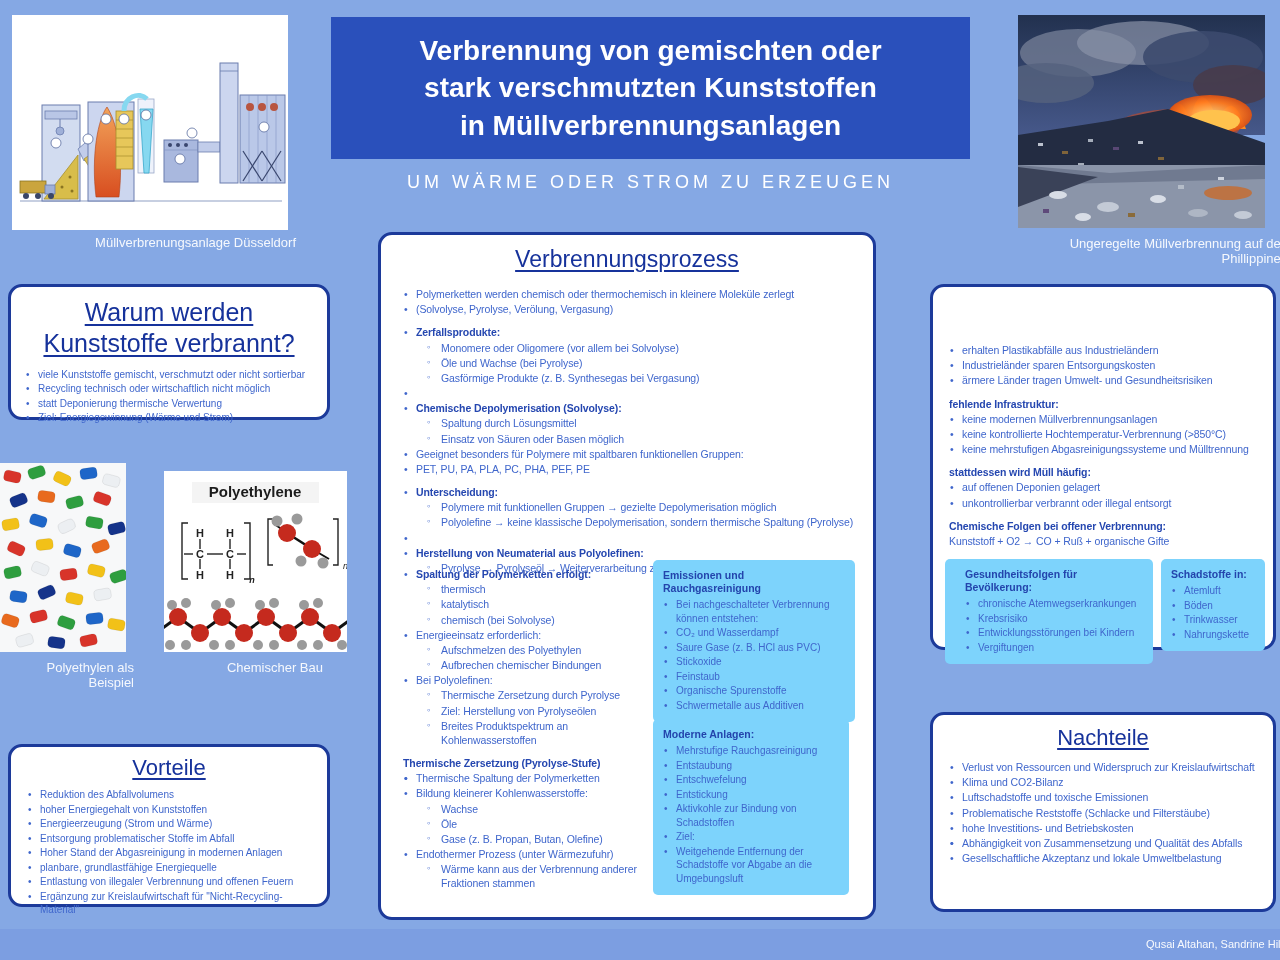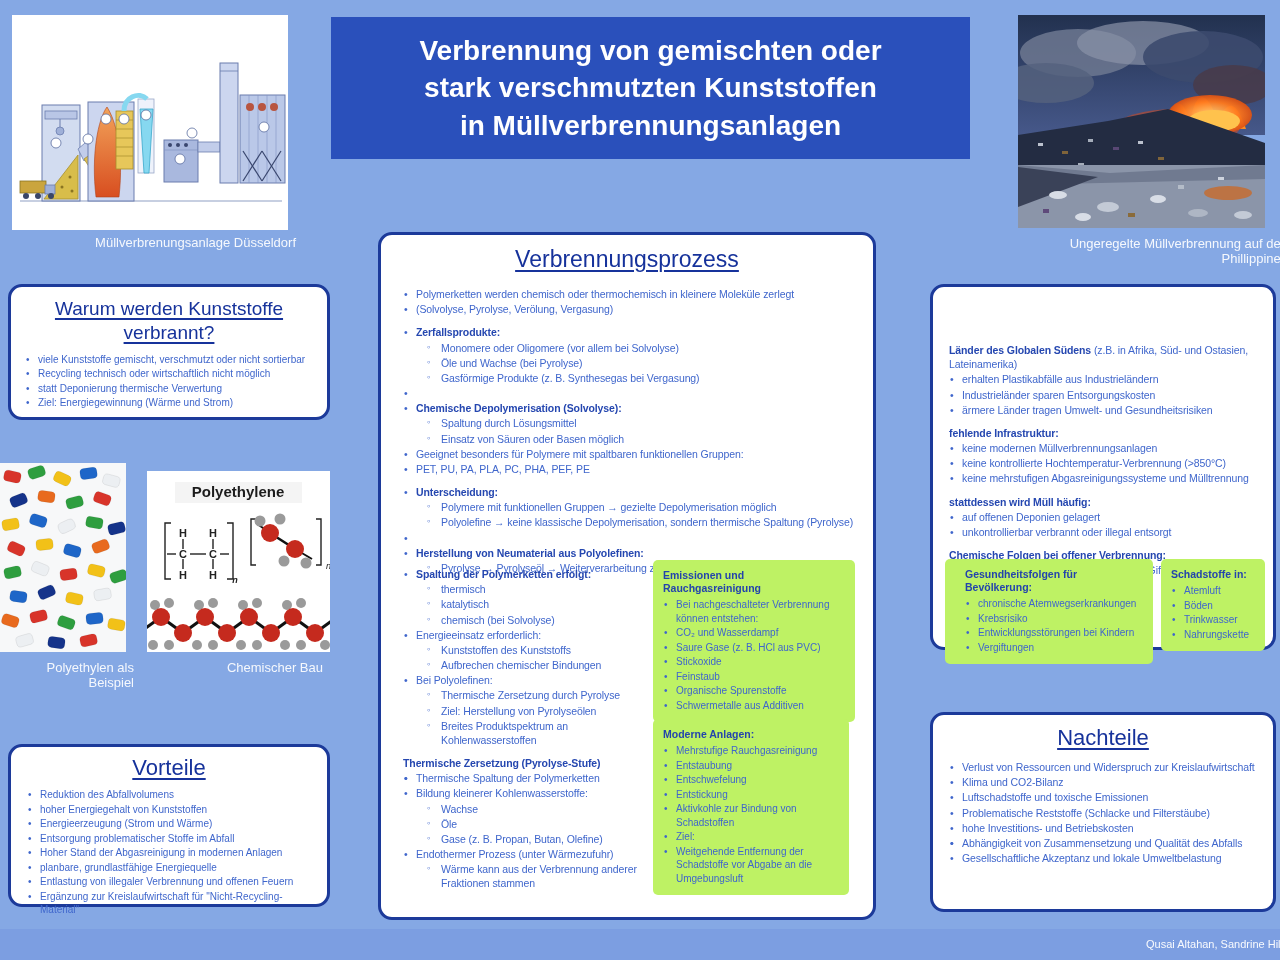--- a/index.html
+++ b/index.html
@@ -9,51 +9,51 @@
   
   .title-banner{left:331px;top:17px;width:639px;height:142px;background:#2a50bb;
     color:#ffffff;display:flex;flex-direction:column;justify-content:center;
     text-align:center;font-weight:700;font-size:28px;line-height:1.33;}
   .subtitle{left:331px;top:172px;width:639px;text-align:center;color:#ffffff;
     font-size:18px;letter-spacing:4px;font-weight:400;}
   
   .box{background:#ffffff;border:3px solid #1c3a9a;border-radius:14px;box-sizing:border-box;}
   .box h2{margin:0;text-align:center;color:#16329b;font-weight:400;
     text-decoration:underline;text-decoration-thickness:2px;text-underline-offset:3px;}
-  .h2-sm{font-size:19px;line-height:1.25;}
+  .h2-sm{font-size:25px;line-height:1.25;}
   .h2-md{font-size:22px;}
   .h2-lg{font-size:23px;}
   
   .list{color:#3f66cc;}
   .li{position:relative;padding-left:13px;line-height:1.35;margin-bottom:1px;}
   .li .mk{position:absolute;left:1px;top:0;}
   .li.lv1{padding-left:38px;}
   .li.lv1 .mk{left:24px;font-size:90%;}
   .li.b .tx{font-weight:700;color:#2547b0;}
   .li .pre{font-weight:700;color:#2547b0;}
   .li.h{padding-left:0;}
   .li.gap{margin-top:9px;}
   .tx:empty::after{content:"\00a0";}
   
-  .subbox{background:#bef264;border-radius:5px;padding:9px 10px;box-sizing:border-box;}
+  .subbox{background:#7dd3fc;border-radius:5px;padding:9px 10px;box-sizing:border-box;}
   .subbox .bt{font-weight:700;color:#2344ac;font-size:10.5px;margin-bottom:3px;line-height:1.25;}
   .subbox .list{font-size:10px;}
   
   .caption{color:rgba(255,255,255,0.92);font-size:13px;text-align:right;margin-left:8px;}
   .credits{color:rgba(255,255,255,0.95);font-size:11px;white-space:nowrap;}
   
   #plant-img{left:12px;top:15px;width:276px;height:215px;}
   #plant-cap{left:12px;top:235px;width:276px;}
   #landfill-img{left:1018px;top:15px;width:247px;height:213px;}
   #landfill-cap{left:1000px;top:236px;width:280px;}
   #why-box{left:8px;top:284px;width:322px;height:136px;padding:10px 14px;}
   #why-box .list{font-size:10px;margin-top:8px;}
   #pellets-img{left:0px;top:463px;width:126px;height:189px;}
   #pellets-cap{left:0px;top:660px;width:126px;}
-  #structure-img{left:147px;top:471px;width:183px;height:181px;}
+  #structure-img{left:164px;top:471px;width:183px;height:181px;}
   #structure-cap{left:155px;top:660px;width:160px;}
   #vorteile-box{left:8px;top:744px;width:322px;height:163px;padding:8px 16px;}
   #vorteile-box .list{font-size:10px;margin-top:7px;}
   #process-box{left:378px;top:232px;width:498px;height:688px;}
   #process-title{left:0;top:11px;width:100%;}
   #process-intro{left:22px;top:52px;width:458px;font-size:10.5px;letter-spacing:-0.1px;}
   #process-left{left:22px;top:332px;width:246px;font-size:10.5px;letter-spacing:-0.1px;}
   #emissions-box{left:272px;top:325px;width:202px;}
   #modern-box{left:272px;top:484px;width:196px;}
   #world-box{left:930px;top:284px;width:346px;height:366px;}
@@ -161,20 +161,21 @@
       </g>
     </svg>
   </div>
   <div id="plant-cap" class="abs caption z1">Müllverbrenungsanlage Düsseldorf</div>
 
   <div class="abs title-banner z1">
     <div>Verbrennung von gemischten oder</div>
     <div>stark verschmutzten Kunststoffen</div>
     <div>in Müllverbrennungsanlagen</div>
   </div>
+  <div class="abs subtitle z1">UM WÄRME ODER STROM ZU ERZEUGEN</div>
 
   <div id="landfill-img" class="abs z1">
     <svg width="247" height="213" viewBox="0 0 247 213">
       <rect width="247" height="120" fill="url(#sky)"></rect>
       <ellipse cx="60" cy="38" rx="58" ry="24" fill="#6d7890" opacity="0.85"></ellipse>
       <ellipse cx="125" cy="28" rx="66" ry="22" fill="#8a93a8" opacity="0.7"></ellipse>
       <ellipse cx="28" cy="68" rx="48" ry="20" fill="#55617e" opacity="0.85"></ellipse>
       <ellipse cx="185" cy="42" rx="60" ry="26" fill="#3c4a6e" opacity="0.9"></ellipse>
       <ellipse cx="215" cy="70" rx="40" ry="20" fill="#4a3a46" opacity="0.8"></ellipse>
       <ellipse cx="160" cy="112" rx="62" ry="18" fill="#d8481a" opacity="0.55"></ellipse>
@@ -389,21 +390,21 @@
         <div class="li"><span class="mk">•</span><span class="tx"></span></div>
         <div class="li b"><span class="mk">•</span><span class="tx">Herstellung von Neumaterial aus Polyolefinen:</span></div>
         <div class="li lv1"><span class="mk">◦</span><span class="tx">Pyrolyse → Pyrolyseöl → Weiterverarbeitung zu neuen Monomeren</span></div>
       </div>
     <div id="process-left" class="abs list">
         <div class="li b"><span class="mk">•</span><span class="tx">Spaltung der Polymerketten erfolgt:</span></div>
         <div class="li lv1"><span class="mk">◦</span><span class="tx">thermisch</span></div>
         <div class="li lv1"><span class="mk">◦</span><span class="tx">katalytisch</span></div>
         <div class="li lv1"><span class="mk">◦</span><span class="tx">chemisch (bei Solvolyse)</span></div>
         <div class="li"><span class="mk">•</span><span class="tx">Energieeinsatz erforderlich:</span></div>
-        <div class="li lv1"><span class="mk">◦</span><span class="tx">Kunststoffen des Kunststoffs</span></div>
+        <div class="li lv1"><span class="mk">◦</span><span class="tx">Aufschmelzen des Polyethylen</span></div>
         <div class="li lv1"><span class="mk">◦</span><span class="tx">Aufbrechen chemischer Bindungen</span></div>
         <div class="li"><span class="mk">•</span><span class="tx">Bei Polyolefinen:</span></div>
         <div class="li lv1"><span class="mk">◦</span><span class="tx">Thermische Zersetzung durch Pyrolyse</span></div>
         <div class="li lv1"><span class="mk">◦</span><span class="tx">Ziel: Herstellung von Pyrolyseölen</span></div>
         <div class="li lv1"><span class="mk">◦</span><span class="tx">Breites Produktspektrum an Kohlenwasserstoffen</span></div>
         <div class="li b h gap"><span class="tx">Thermische Zersetzung (Pyrolyse-Stufe)</span></div>
         <div class="li"><span class="mk">•</span></div>
         <div class="li"><span class="mk">•</span><span class="tx">Thermische Spaltung der Polymerketten</span></div>
         <div class="li"><span class="mk">•</span><span class="tx">Bildung kleinerer Kohlenwasserstoffe:</span></div>
         <div class="li lv1"><span class="mk">◦</span><span class="tx">Wachse</span></div>
@@ -433,21 +434,20 @@
           <div class="li"><span class="mk">•</span><span class="tx">Entstickung</span></div>
           <div class="li"><span class="mk">•</span><span class="tx">Aktivkohle zur Bindung von Schadstoffen</span></div>
           <div class="li"><span class="mk">•</span><span class="tx">Ziel:</span></div>
           <div class="li"><span class="mk">•</span><span class="tx">Weitgehende Entfernung der Schadstoffe vor Abgabe an die Umgebungsluft</span></div>
         </div>
     </div>
   </div>
 
   <div id="world-box" class="abs box z1">
     <div id="world-list" class="abs list">
-        <div class="li h"><span class="pre">Länder des Globalen Südens </span><span class="tx">(z.B. in Afrika, Süd- und Ostasien, Lateinamerika)</span></div>
         <div class="li"><span class="mk">•</span><span class="tx">erhalten Plastikabfälle aus Industrieländern</span></div>
         <div class="li"><span class="mk">•</span><span class="tx">Industrieländer sparen Entsorgungskosten</span></div>
         <div class="li"><span class="mk">•</span><span class="tx">ärmere Länder tragen Umwelt- und Gesundheitsrisiken</span></div>
         <div class="li b h gap"><span class="tx">fehlende Infrastruktur:</span></div>
         <div class="li"><span class="mk">•</span><span class="tx">keine modernen Müllverbrennungsanlagen</span></div>
         <div class="li"><span class="mk">•</span><span class="tx">keine kontrollierte Hochtemperatur-Verbrennung (&gt;850°C)</span></div>
         <div class="li"><span class="mk">•</span><span class="tx">keine mehrstufigen Abgasreinigungssysteme und Mülltrennung</span></div>
         <div class="li b h gap"><span class="tx">stattdessen wird Müll häufig:</span></div>
         <div class="li"><span class="mk">•</span><span class="tx">auf offenen Deponien gelagert</span></div>
         <div class="li"><span class="mk">•</span><span class="tx">unkontrollierbar verbrannt oder illegal entsorgt</span></div>

